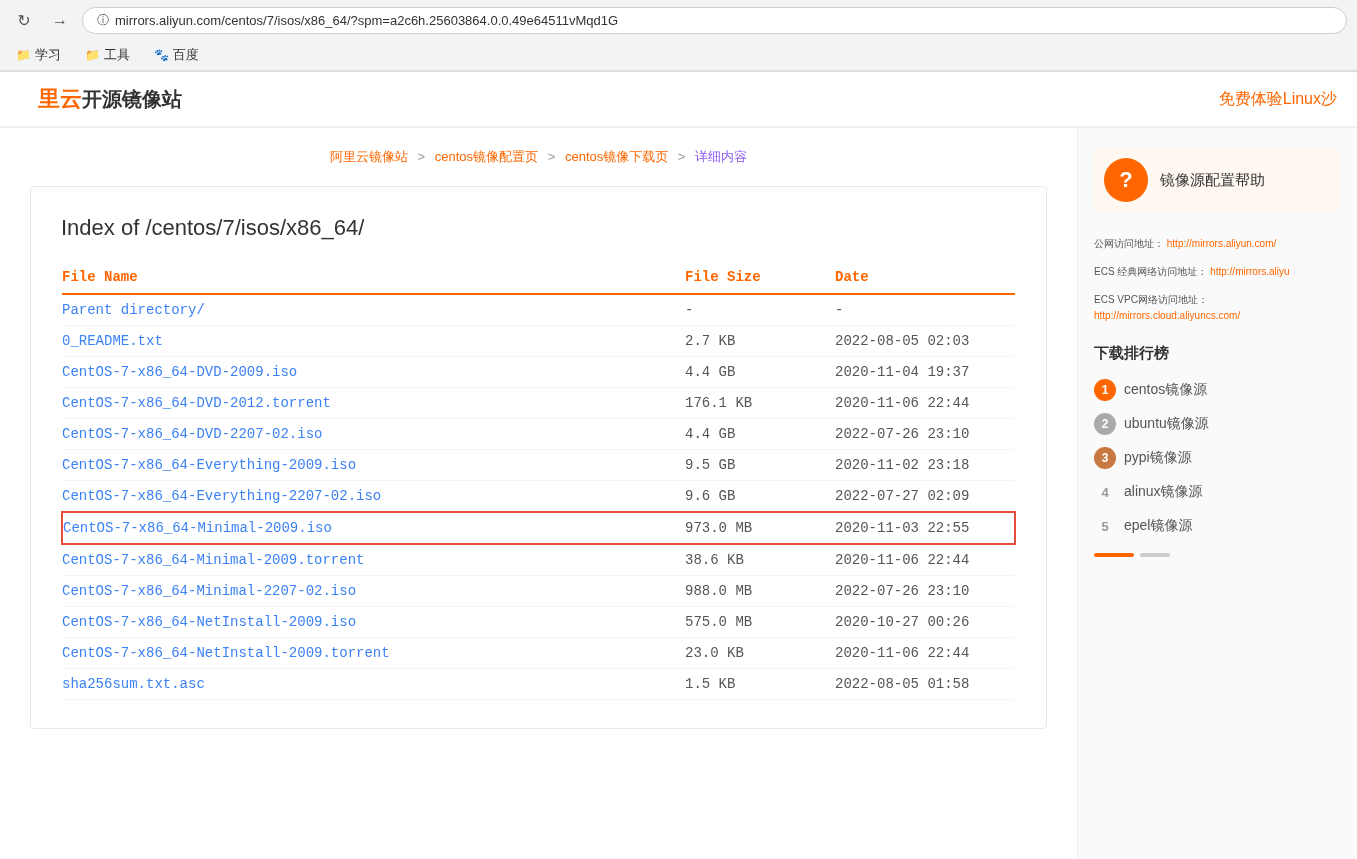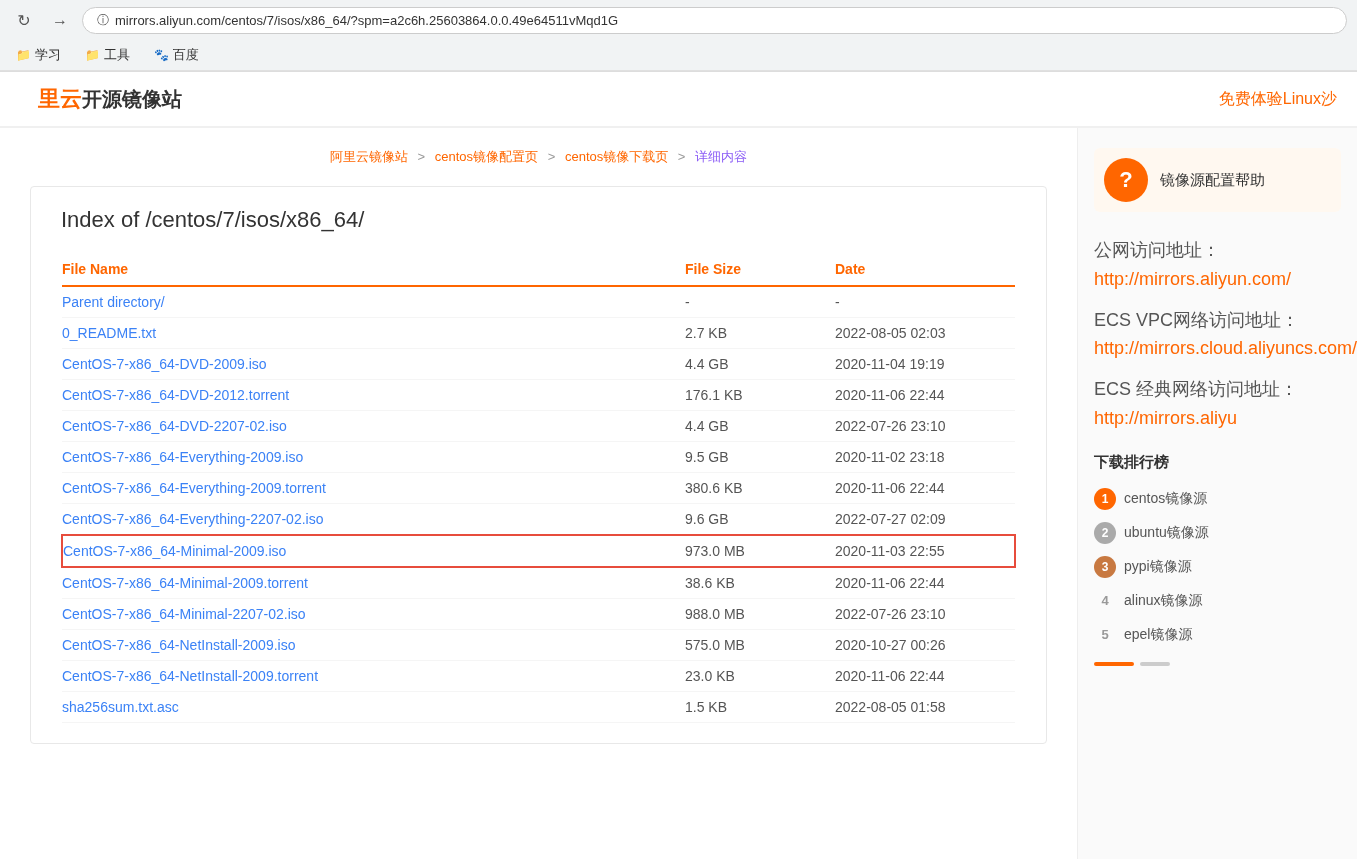--- a/index.html
+++ b/index.html
@@ -119,34 +119,35 @@
       text-decoration: none;
     }
     .breadcrumb .sep { margin: 0 6px; color: #999; }
     .breadcrumb .current { color: #8b5cf6; }
 
     
     .file-index {
       background: #fff;
       border: 1px solid #e8e8e8;
       border-radius: 4px;
-      padding: 20px 30px;
+      padding: 28px 30px;
       min-height: 500px;
     }
     .page-title {
       font-size: 22px;
       font-weight: normal;
       color: #333;
       margin-bottom: 20px;
     }
 
     
     .file-table {
       width: 100%;
       border-collapse: collapse;
+      font-family: Liberation Mono, monospace;
     }
     .file-table thead tr {
       border-bottom: 2px solid #f60;
     }
     .file-table th {
       text-align: left;
       color: #f60;
       font-weight: bold;
       padding: 8px 10px 8px 0;
       font-size: 14px;
@@ -215,21 +216,21 @@
     .sidebar-section {
       margin-bottom: 20px;
     }
     .sidebar-section-title {
       font-size: 15px;
       font-weight: bold;
       color: #333;
       margin-bottom: 10px;
     }
     .sidebar-domain-item {
-      font-size: 18px;
+      font-size: 10px;
       color: #555;
       margin-bottom: 12px;
       line-height: 1.6;
     }
     .sidebar-domain-item a {
       color: #f60;
       text-decoration: none;
     }
     .sidebar-domain-label {
       color: #555;
@@ -343,41 +344,36 @@
                 <td class="date-val">-</td>
               </tr>
               <tr>
                 <td class="file-link"><a href="#">0_README.txt</a></td>
                 <td class="size-val">2.7 KB</td>
                 <td class="date-val">2022-08-05 02:03</td>
               </tr>
               <tr>
                 <td class="file-link"><a href="#">CentOS-7-x86_64-DVD-2009.iso</a></td>
                 <td class="size-val">4.4 GB</td>
-                <td class="date-val">2020-11-04 19:19</td>
+                <td class="date-val">2020-11-04 19:37</td>
               </tr>
               <tr>
                 <td class="file-link"><a href="#">CentOS-7-x86_64-DVD-2012.torrent</a></td>
                 <td class="size-val">176.1 KB</td>
                 <td class="date-val">2020-11-06 22:44</td>
               </tr>
               <tr>
                 <td class="file-link"><a href="#">CentOS-7-x86_64-DVD-2207-02.iso</a></td>
                 <td class="size-val">4.4 GB</td>
                 <td class="date-val">2022-07-26 23:10</td>
               </tr>
               <tr>
                 <td class="file-link"><a href="#">CentOS-7-x86_64-Everything-2009.iso</a></td>
                 <td class="size-val">9.5 GB</td>
                 <td class="date-val">2020-11-02 23:18</td>
-              </tr>
-              <tr>
-                <td class="file-link"><a href="#">CentOS-7-x86_64-Everything-2009.torrent</a></td>
-                <td class="size-val">380.6 KB</td>
-                <td class="date-val">2020-11-06 22:44</td>
               </tr>
               <tr>
                 <td class="file-link"><a href="#">CentOS-7-x86_64-Everything-2207-02.iso</a></td>
                 <td class="size-val">9.6 GB</td>
                 <td class="date-val">2022-07-27 02:09</td>
               </tr>
               <tr class="highlighted-row">
                 <td class="file-link"><a href="#">CentOS-7-x86_64-Minimal-2009.iso</a></td>
                 <td class="size-val">973.0 MB</td>
                 <td class="date-val">2020-11-03 22:55</td>
@@ -418,26 +414,26 @@
         <div class="help-icon-circle">?</div>
         <span class="help-card-text">镜像源配置帮助</span>
       </div>
 
       <div class="sidebar-section">
         <div class="sidebar-domain-item">
           <span class="sidebar-domain-label">公网访问地址：</span>
           <a href="#">http://mirrors.aliyun.com/</a>
         </div>
         <div class="sidebar-domain-item">
+          <span class="sidebar-domain-label">ECS 经典网络访问地址：</span>
+          <a href="#">http://mirrors.aliyu</a>
+        </div>
+        <div class="sidebar-domain-item">
           <span class="sidebar-domain-label">ECS VPC网络访问地址：<br></span>
           <a href="#">http://mirrors.cloud.aliyuncs.com/</a>
-        </div>
-        <div class="sidebar-domain-item">
-          <span class="sidebar-domain-label">ECS 经典网络访问地址：</span>
-          <a href="#">http://mirrors.aliyu</a>
         </div>
       </div>
 
       <div class="sidebar-section">
         <div class="sidebar-section-title">下载排行榜</div>
         <ul class="rank-list" id="rank-list">
         <li class="rank-item">
               <span class="rank-badge rank-badge-1">1</span>
               <span>centos镜像源</span>
             </li>

